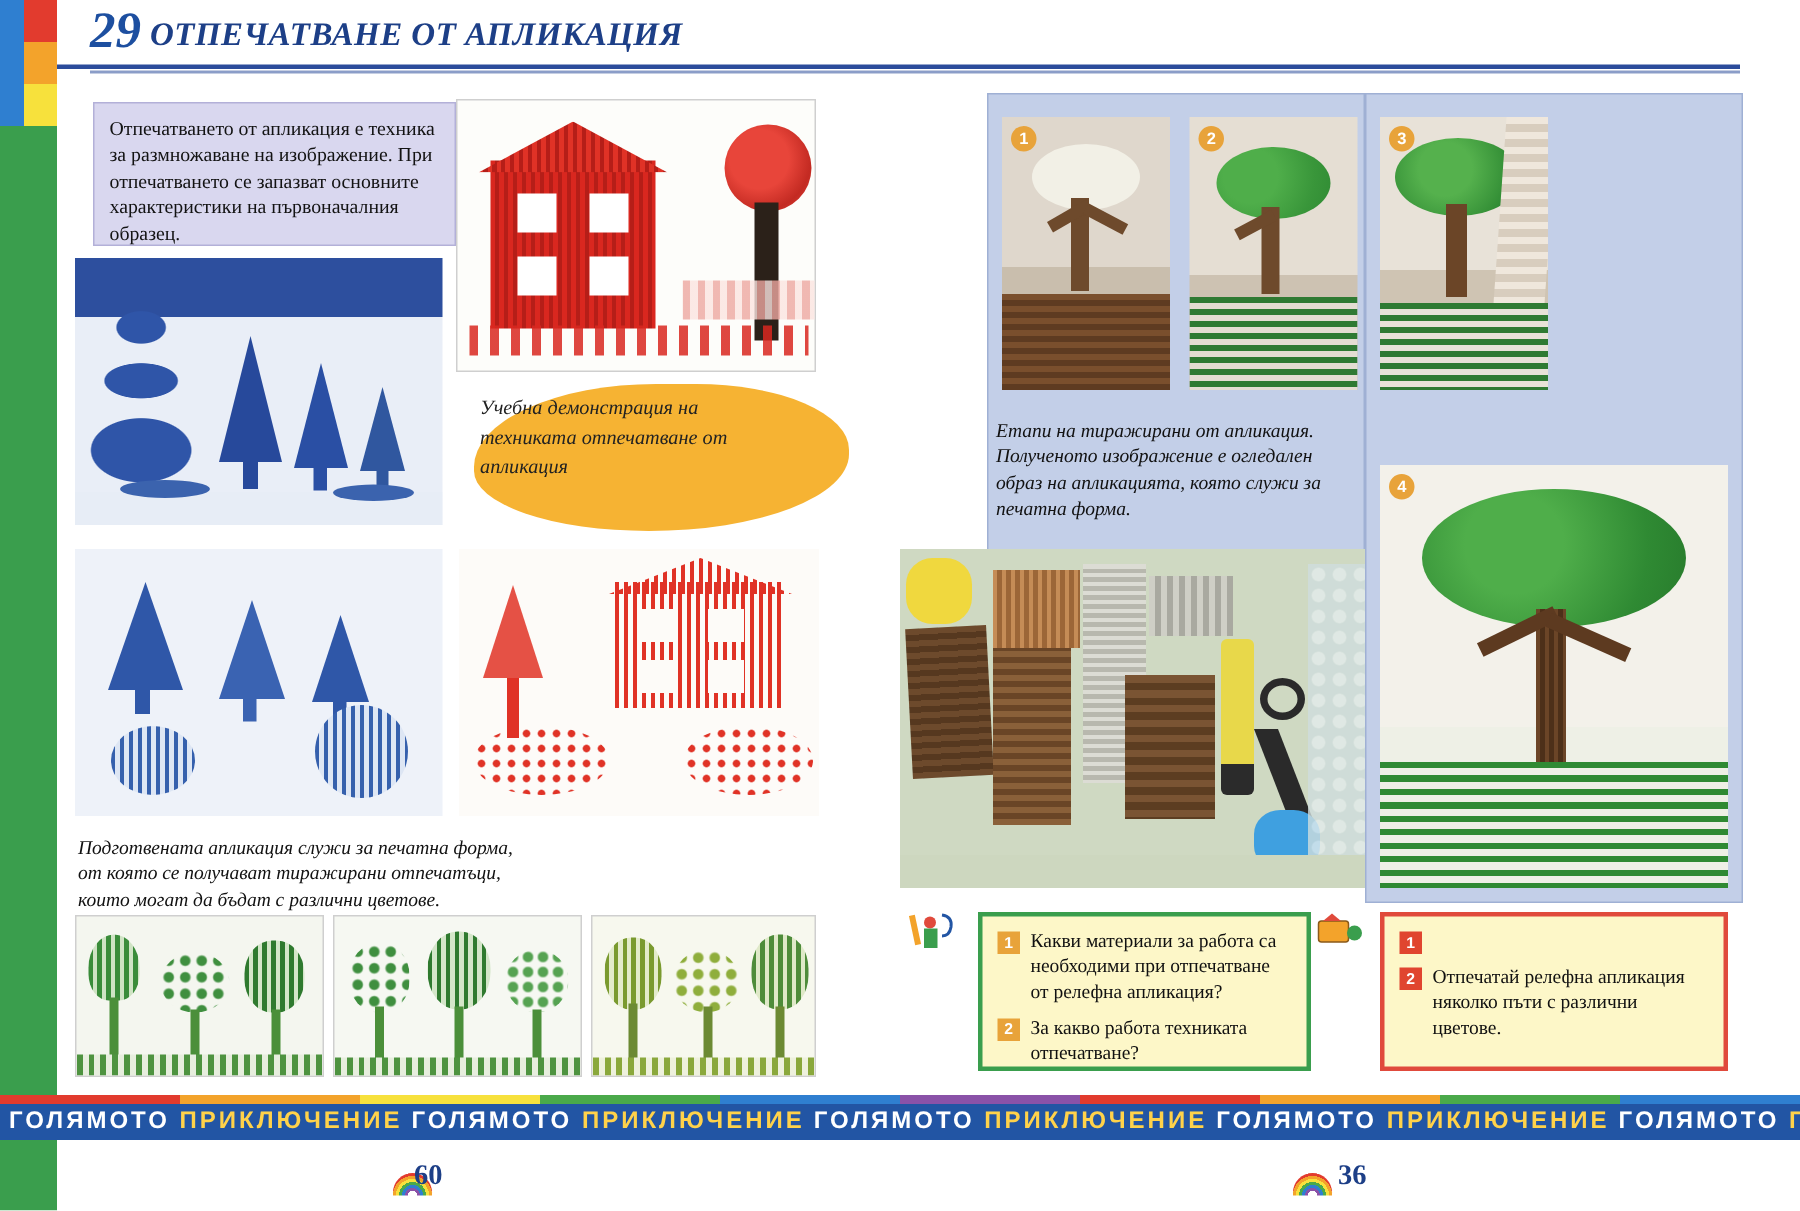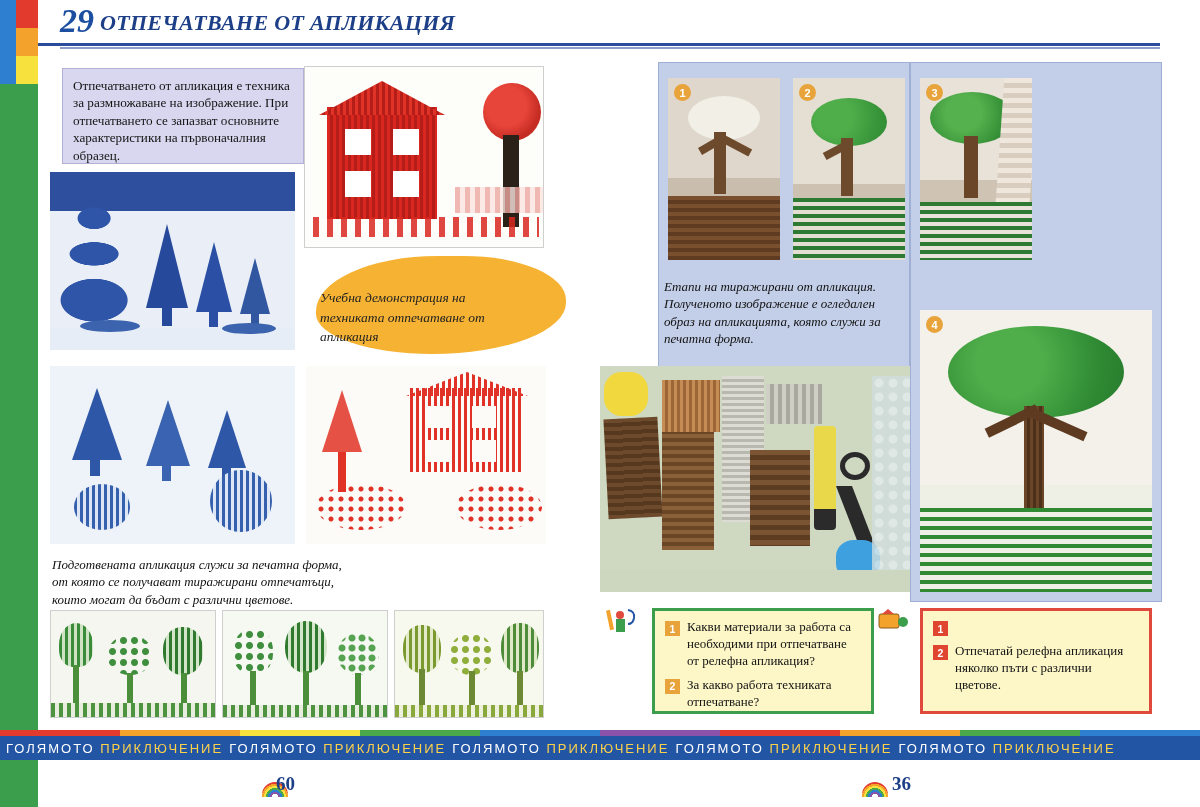--- a/index.html
+++ b/index.html
@@ -120,21 +120,21 @@
   .icon-badge { position: absolute; width: 34px; height: 30px; }
 
   
   .footer-band {
     position: absolute; left: 0; bottom: 47px; width: 1200px; height: 24px;
     background: #2255a4;
     display: flex; align-items: center; overflow: hidden;
   }
   .footer-text {
     font-family: "Liberation Sans", sans-serif;
-    font-size: 13px; font-weight: normal; letter-spacing: 2px;
+    font-size: 16px; font-weight: bold; letter-spacing: 2px;
     white-space: nowrap;
     padding-left: 6px;
   }
   .ft-w { color: #ffffff; }
   .ft-y { color: #ffd24a; }
   .footer-strip {
     position: absolute; left: 0; bottom: 71px; width: 1200px; height: 6px;
     background: linear-gradient(90deg,#e23b2e 0 10%,#f3a32b 10% 20%,#f7e13c 20% 30%,#4aa94a 30% 40%,#2f7fd0 40% 50%,#8a52a8 50% 60%,#e23b2e 60% 70%,#f3a32b 70% 80%,#4aa94a 80% 90%,#2f7fd0 90% 100%);
   }
   .page-num {
@@ -210,21 +210,21 @@
     <div style="position:absolute;left:178px;top:16px;width:58px;height:58px;border-radius:50%;background:
        radial-gradient(circle at 40% 40%,#e8453a 0 40%,#c32a22 70%,#e8453a 100%);"></div>
     <div style="position:absolute;left:198px;top:68px;width:16px;height:92px;background:#2b2119;"></div>
     <div style="position:absolute;left:150px;top:120px;width:92px;height:26px;background:
        repeating-linear-gradient(90deg,#eda7a0 0 5px,#fbe4e0 5px 10px);opacity:.8;"></div>
     <div style="position:absolute;left:8px;top:150px;width:226px;height:20px;background:
        repeating-linear-gradient(90deg,#d9271f 0 6px,transparent 6px 14px);opacity:.85;"></div>
   </div>
 
   <div class="yellow-blob" style="left:316px;top:256px;width:250px;height:98px;"></div>
-  <div class="demo-text" style="left:320px;top:288px;width:176px;">Учебна демонстрация на техниката отпечатване от апликация</div>
+  <div class="demo-text" style="left:320px;top:262px;width:176px;">Учебна демонстрация на техниката отпечатване от апликация</div>
 
   <div class="photo" style="left:50px;top:366px;width:245px;height:178px;background:#eef2f9;">
     <div style="position:absolute;left:22px;top:22px;width:0;height:0;border-left:25px solid transparent;border-right:25px solid transparent;border-bottom:72px solid #2f57a8;"></div>
     <div style="position:absolute;left:40px;top:94px;width:10px;height:16px;background:#2f57a8;"></div>
     <div style="position:absolute;left:96px;top:34px;width:0;height:0;border-left:22px solid transparent;border-right:22px solid transparent;border-bottom:66px solid #3a63b2;"></div>
     <div style="position:absolute;left:112px;top:100px;width:9px;height:15px;background:#3a63b2;"></div>
     <div style="position:absolute;left:158px;top:44px;width:0;height:0;border-left:19px solid transparent;border-right:19px solid transparent;border-bottom:58px solid #2f57a8;"></div>
     <div style="position:absolute;left:172px;top:102px;width:9px;height:14px;background:#2f57a8;"></div>
     <div style="position:absolute;left:160px;top:104px;width:62px;height:62px;border-radius:50%;background:
        repeating-linear-gradient(90deg,#3560ad 0 3px,#dde6f4 3px 6px);"></div>

